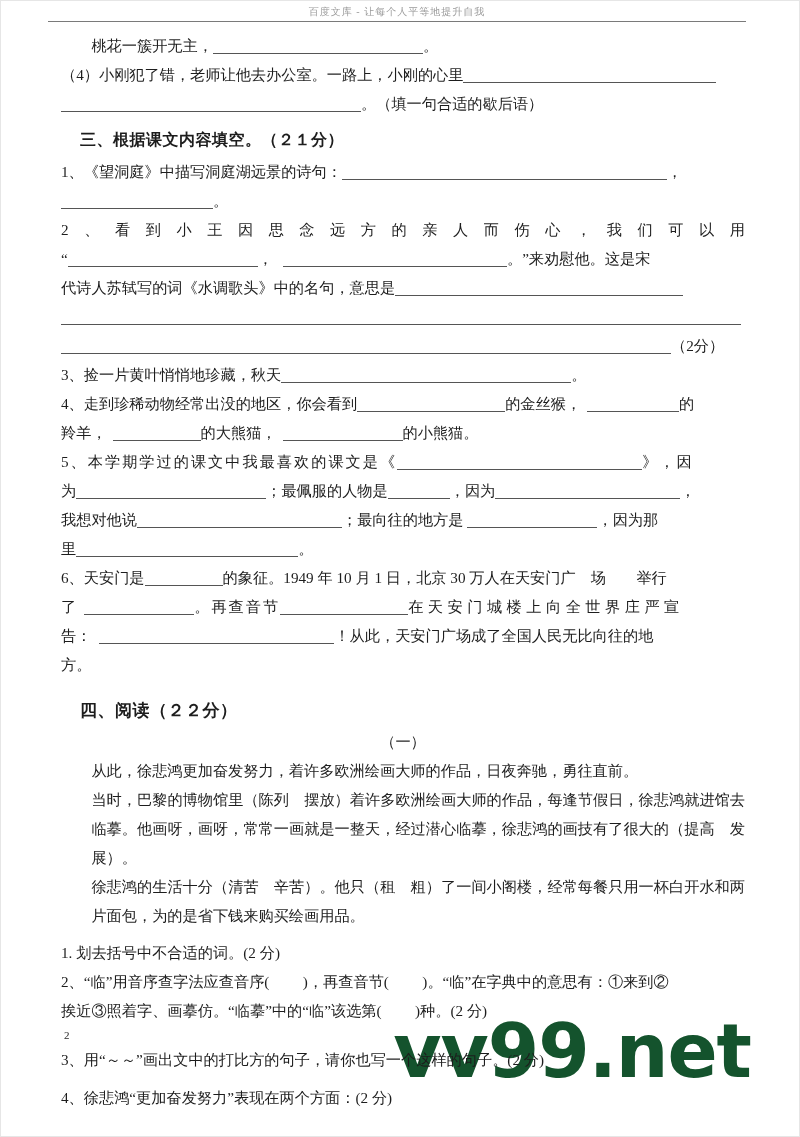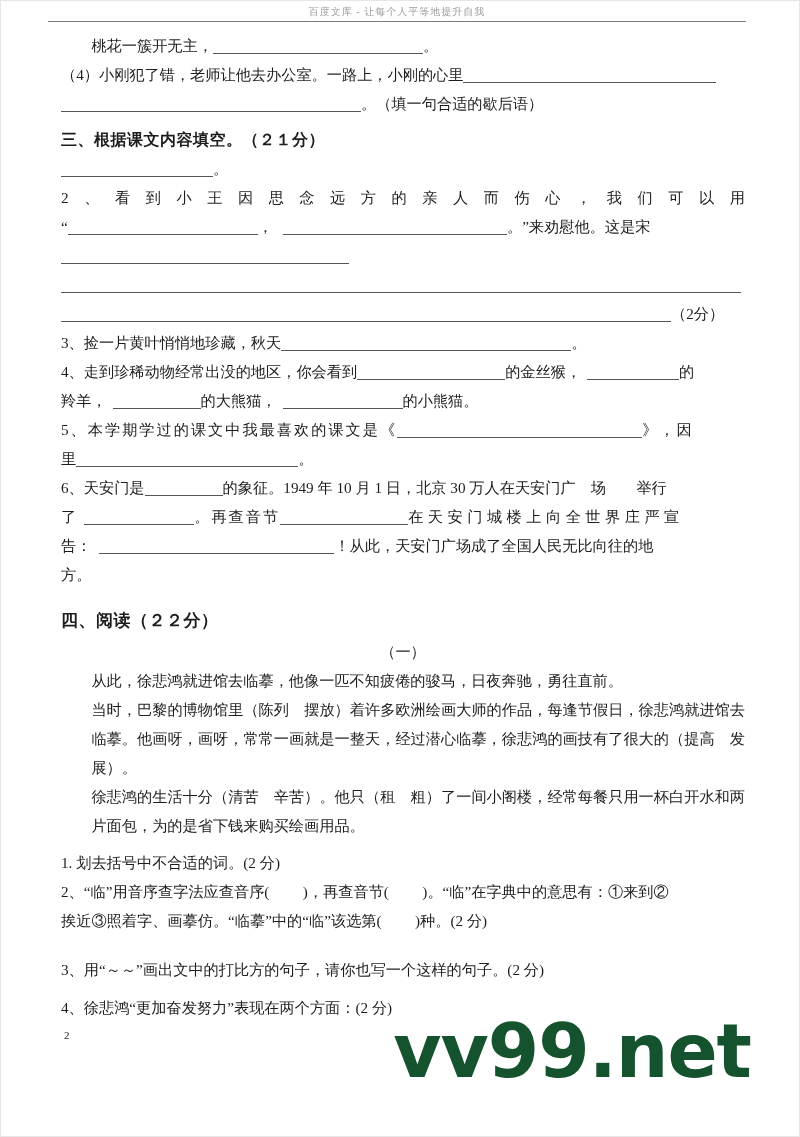--- a/index.html
+++ b/index.html
@@ -78,20 +78,21 @@
     white-space: nowrap;
   }
   .wrapln {
     position: relative;
   }
   .indent2 { padding-left: 2em; }
   .heading {
     font-weight: bold;
     font-size: 16px;
     letter-spacing: 0.5px;
+    margin-left: 19px;
   }
   .center { text-align: center; }
   
   .just {
     text-align: justify;
     text-align-last: justify;
     white-space: normal;
   }
   
   .blank {
@@ -138,32 +139,35 @@
 
     <div class="ln">
       <span>（4）小刚犯了错，老师让他去办公室。一路上，小刚的心里</span><span class="blank" style="width:253px"></span>
     </div>
     <div class="ln">
       <span class="blank" style="width:300px"></span><span>。（填一句合适的歇后语）</span>
     </div>
 
     <div class="ln heading" style="margin-top:7px">三、根据课文内容填空。（２１分）</div>
 
+    <div class="ln" style="margin-top:3px">
+      <span>1、《望洞庭》中描写洞庭湖远景的诗句：</span><span class="blank" style="width:325px"></span><span>，</span>
+    </div>
     <div class="ln">
       <span class="blank" style="width:152px"></span><span>。</span>
     </div>
 
     <div class="just" style="width:684px">
       <span>2、看到小王因思念远方的亲人而伤心，我们可以用</span>
     </div>
     <div class="ln">
       <span>“</span><span class="blank" style="width:190px"></span><span>，</span><span class="gap" style="width:10px"></span><span class="blank" style="width:224px"></span><span>。”来劝慰他。这是宋</span>
     </div>
     <div class="ln">
-      <span class="blank" style="width:288px"></span>
+      <span>代诗人苏轼写的词《水调歌头》中的名句，意思是</span><span class="blank" style="width:288px"></span>
     </div>
     <div class="ln">
       <span class="blank" style="width:680px"></span>
     </div>
     <div class="ln">
       <span class="blank" style="width:610px"></span><span>（2分）</span>
     </div>
 
     <div class="ln">
       <span>3、捡一片黄叶悄悄地珍藏，秋天</span><span class="blank" style="width:290px"></span><span>。</span>
@@ -173,39 +177,45 @@
       <span>4、走到珍稀动物经常出没的地区，你会看到</span><span class="blank" style="width:148px"></span><span>的金丝猴，</span><span class="gap" style="width:6px"></span><span class="blank" style="width:92px"></span><span>的</span>
     </div>
     <div class="ln">
       <span>羚羊，</span><span class="gap" style="width:6px"></span><span class="blank" style="width:88px"></span><span>的大熊猫，</span><span class="gap" style="width:6px"></span><span class="blank" style="width:120px"></span><span>的小熊猫。</span>
     </div>
 
     <div class="ln">
       <span class="spaced-sm">5、本学期学过的课文中我最喜欢的课文是《</span><span class="blank" style="width:245px"></span><span class="spaced-sm">》，因</span>
     </div>
     <div class="ln">
+      <span>为</span><span class="blank" style="width:190px"></span><span>；最佩服的人物是</span><span class="blank" style="width:62px"></span><span>，因为</span><span class="blank" style="width:185px"></span><span>，</span>
+    </div>
+    <div class="ln">
+      <span>我想对他说</span><span class="blank" style="width:205px"></span><span>；最向往的地方是</span><span class="gap" style="width:4px"></span><span class="blank" style="width:130px"></span><span>，因为那</span>
+    </div>
+    <div class="ln">
       <span>里</span><span class="blank" style="width:222px"></span><span>。</span>
     </div>
 
     <div class="ln">
       <span>6、天安门是</span><span class="blank" style="width:78px"></span><span>的象征。1949 年 10 月 1 日，北京 30 万人在天安门广　场　　举行</span>
     </div>
     <div class="ln">
       <span>了</span><span class="gap" style="width:8px"></span><span class="blank" style="width:110px"></span><span class="spaced-sm">。再查音节</span><span class="blank" style="width:128px"></span><span class="spaced">在天安门城楼上向全世界庄严宣</span>
     </div>
     <div class="ln">
       <span>告：</span><span class="gap" style="width:8px"></span><span class="blank" style="width:235px"></span><span>！从此，天安门广场成了全国人民无比向往的地</span>
     </div>
     <div class="ln">方。</div>
 
     <div class="ln heading" style="margin-top:17px;font-size:17px">四、阅读（２２分）</div>
 
     <div class="ln center" style="margin-top:2px">（一）</div>
 
-    <div class="wrapln indent2">从此，徐悲鸿就进馆去临摹，他像一匹不知疲倦的骏马，日夜奔驰，勇往直前。</div>
+    <div class="wrapln indent2">从此，徐悲鸿更加奋发努力，着许多欧洲绘画大师的作品，日夜奔驰，勇往直前。</div>
     <div class="wrapln indent2" style="text-align:justify">当时，巴黎的博物馆里（陈列　摆放）着许多欧洲绘画大师的作品，每逢节假日，徐悲鸿就进馆去临摹。他画呀，画呀，常常一画就是一整天，经过潜心临摹，徐悲鸿的画技有了很大的（提高　发展）。</div>
     <div class="wrapln indent2" style="text-align:justify">徐悲鸿的生活十分（清苦　辛苦）。他只（租　粗）了一间小阁楼，经常每餐只用一杯白开水和两片面包，为的是省下钱来购买绘画用品。</div>
 
     <div class="ln" style="margin-top:8px">1. 划去括号中不合适的词。(2 分)</div>
 
     <div class="ln">
       <span>2、“临”用音序查字法应查音序(</span><span class="paren-blank"></span><span>)，再查音节(</span><span class="paren-blank"></span><span>)。“临”在字典中的意思有：①来到②</span>
     </div>
     <div class="ln">
       <span>挨近③照着字、画摹仿。“临摹”中的“临”该选第(</span><span class="paren-blank"></span><span>)种。(2 分)</span>

